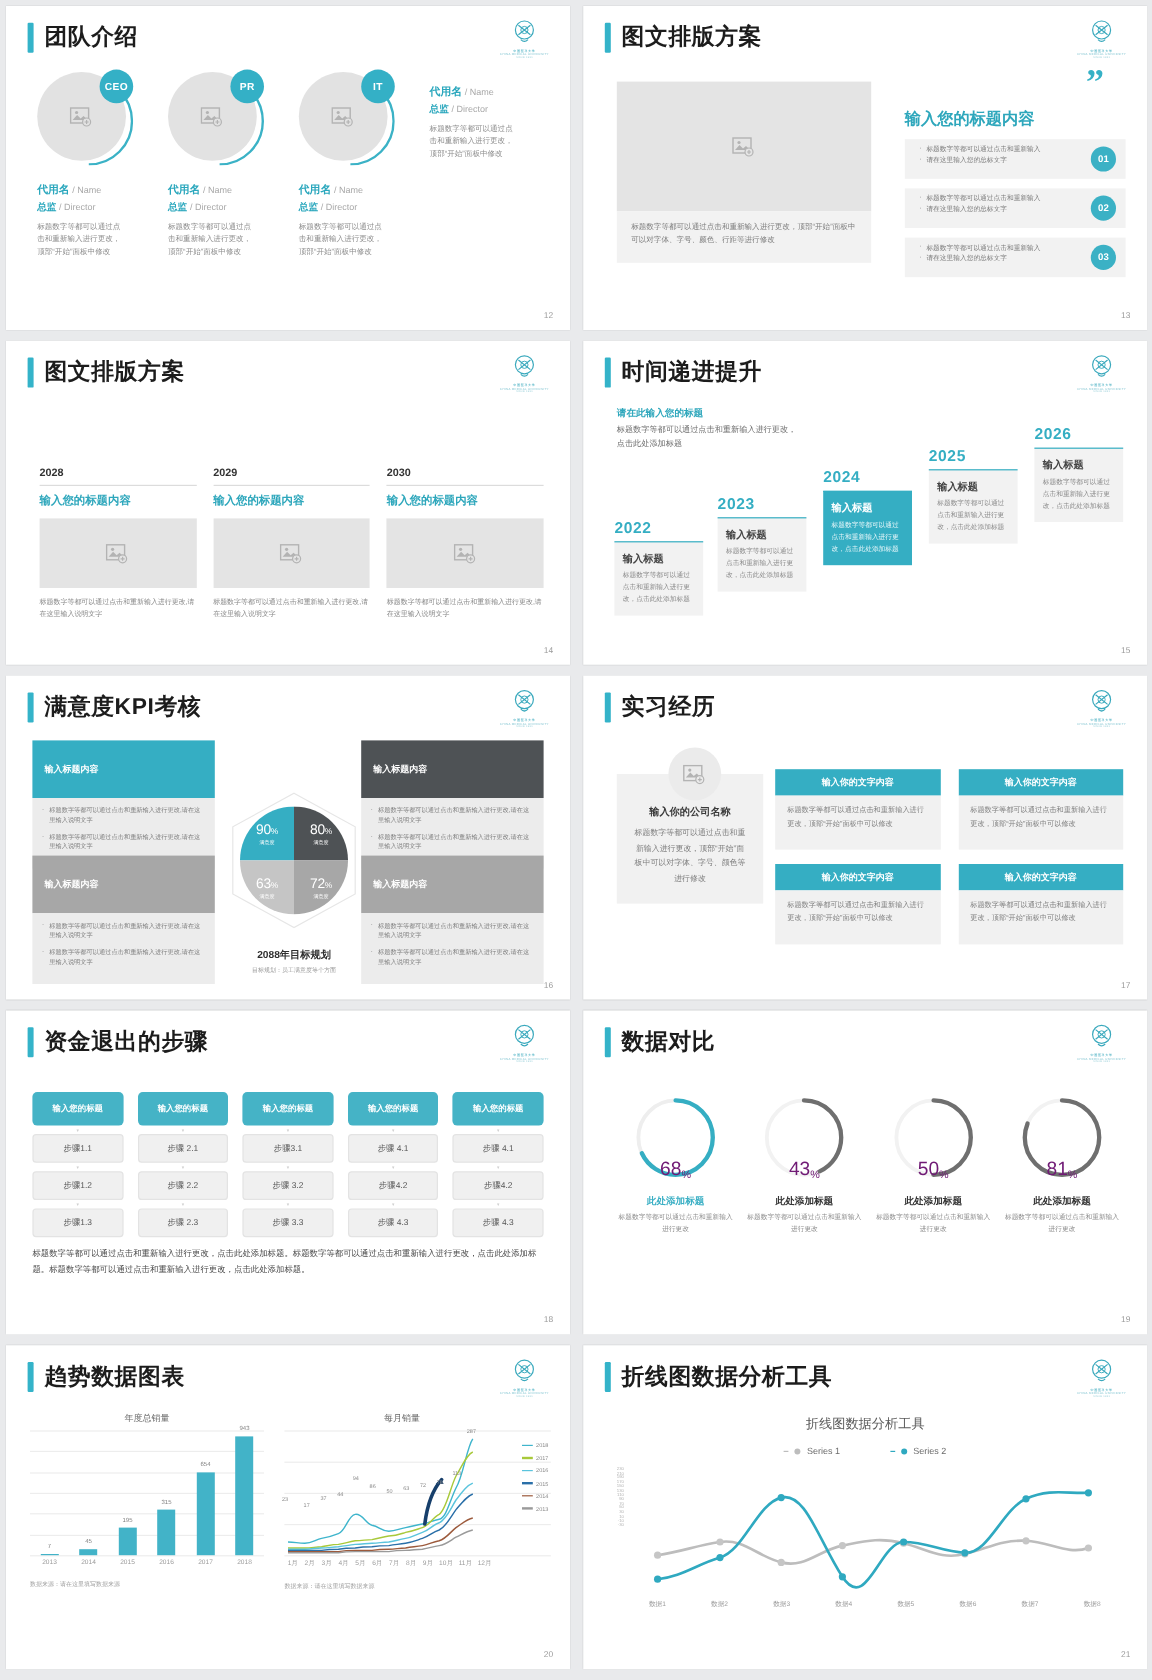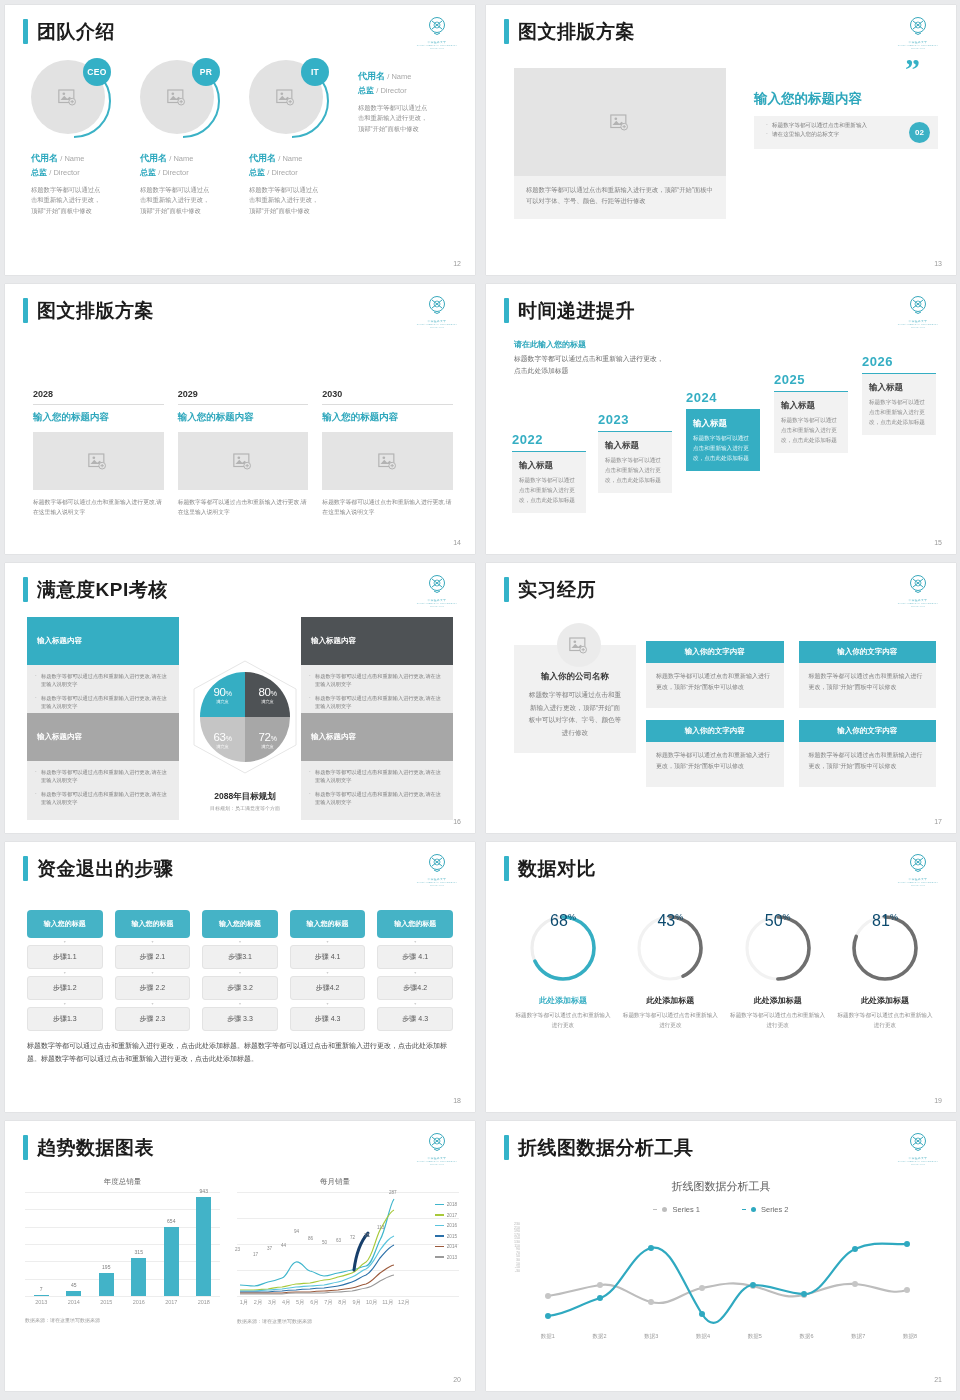--- a/index.html
+++ b/index.html
@@ -128,21 +128,21 @@
   .s18-hd { background: #45b3c6; color: #fff; font-size: 7px; font-weight: bold; text-align: center; padding: 9px 0; border-radius: 4px; }
   .s18-cell { background: #f0f0f0; color: #555; font-size: 7px; text-align: center; padding: 6px 0; border-radius: 3px; border: 1px solid #e3e3e3; margin-top: 7px; position: relative; }
   .s18-cell:before { content: "▾"; position: absolute; left: 50%; transform: translateX(-50%); top: -7px; font-size: 4px; color: #cfcfcf; }
   .s18-note { position: absolute; left: 22px; right: 22px; top: 197px; font-size: 7px; color: #4a4a4a; line-height: 1.9; }
 
   
   .s19-row { position: absolute; left: 28px; right: 22px; top: 70px; display: flex; justify-content: space-between; }
   .s19-col { width: 98px; text-align: center; }
   .s19-ring { width: 72px; height: 72px; margin: 0 auto; position: relative; }
   .s19-ring svg { width: 72px; height: 72px; transform: rotate(-90deg); }
-  .s19-val { position: absolute; inset: 0; display: flex; align-items: flex-start; justify-content: center; font-size: 16px; color: #0c4a6e; }
+  .s19-val { position: absolute; inset: 0; display: flex; align-items: flex-end; justify-content: center; font-size: 16px; color: #701a75; }
   .s19-val i { font-size: 9px; font-style: normal; }
   .s19-h { font-size: 8px; font-weight: bold; color: #333; margin-top: 11px; }
   .s19-h.teal { color: #3cb0c5; }
   .s19-p { font-size: 5.6px; color: #8d8d8d; line-height: 1.8; margin-top: 4px; }
 
   
   .s20-c { position: absolute; top: 56px; }
   .s20-t { font-size: 7.5px; color: #6a6a6a; text-align: center; margin-bottom: 5px; }
   .s20-plot { position: relative; height: 104px; }
   .s20-grid { position: absolute; inset: 0; }
@@ -288,21 +288,35 @@
     <div class="s13-cap">标题数字等都可以通过点击和重新输入进行更改，顶部“开始”面板中可以对字体、字号、颜色、行距等进行修改</div>
   </div>
   <div class="s13-right">
     <div class="s13-quote">”</div>
     <div class="s13-h">输入您的标题内容</div>
     <div class="s13-item">
       <ul>
             <li>标题数字等都可以通过点击和重新输入</li>
             <li>请在这里输入您的总标文字</li>
           </ul>
+      <div class="s13-num">01</div>
+    </div>
+    <div class="s13-item">
+      <ul>
+            <li>标题数字等都可以通过点击和重新输入</li>
+            <li>请在这里输入您的总标文字</li>
+          </ul>
       <div class="s13-num">02</div>
+    </div>
+    <div class="s13-item">
+      <ul>
+            <li>标题数字等都可以通过点击和重新输入</li>
+            <li>请在这里输入您的总标文字</li>
+          </ul>
+      <div class="s13-num">03</div>
     </div>
   </div>
   <div class="pageno">13</div>
 </div>
 
 <div class="slide">
   <div class="title-wrap">
     <div class="title-bar"></div>
     <div class="title-txt">图文排版方案</div>
   </div>

